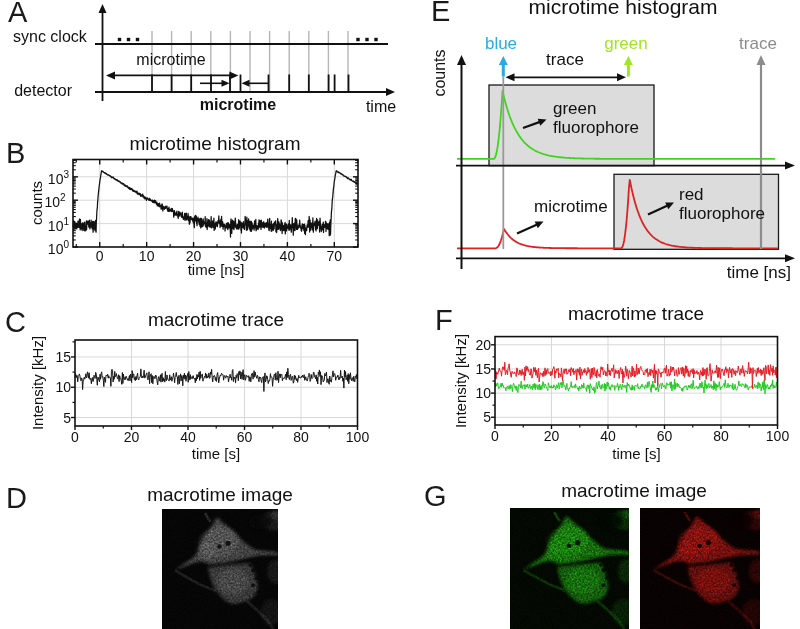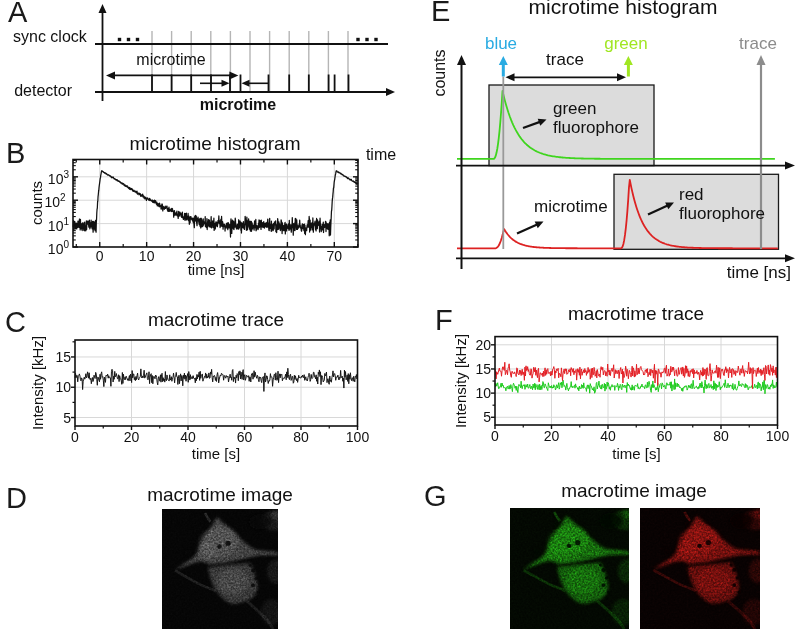--- a/index.html
+++ b/index.html
@@ -29,21 +29,21 @@
   <div class="abs panel-letter" style="left:6px;top:484px;">D</div>
   <div class="abs panel-letter" style="left:431px;top:-3px;">E</div>
   <div class="abs panel-letter" style="left:435px;top:306px;">F</div>
   <div class="abs panel-letter" style="left:424px;top:482px;">G</div>
 
   <div class="abs" style="left:0;top:0;width:420px;height:125px;">
     <div class="abs alab right" style="left:0px;top:28px;width:72px;padding-left:13px;">sync clock</div>
     <div class="abs alab right" style="left:0px;top:82px;width:72px;">detector</div>
     <div class="abs alab center" style="left:171px;top:51px;">microtime</div>
     <div class="abs alab center" style="left:238px;top:96px;font-weight:bold;">microtime</div>
-    <div class="abs alab center" style="left:381px;top:98px;margin-top:48px;">time</div>
+    <div class="abs alab center" style="left:381px;top:98px;">time</div>
     <svg id="svgA" width="420" height="125">
         <line x1="152" y1="31" x2="152" y2="92" stroke="#b5b5b5" stroke-width="1.4"></line>
         <line x1="171.6" y1="31" x2="171.6" y2="92" stroke="#b5b5b5" stroke-width="1.4"></line>
         <line x1="191.2" y1="31" x2="191.2" y2="92" stroke="#b5b5b5" stroke-width="1.4"></line>
         <line x1="210.8" y1="31" x2="210.8" y2="92" stroke="#b5b5b5" stroke-width="1.4"></line>
         <line x1="230.4" y1="31" x2="230.4" y2="92" stroke="#b5b5b5" stroke-width="1.4"></line>
         <line x1="250" y1="31" x2="250" y2="92" stroke="#b5b5b5" stroke-width="1.4"></line>
         <line x1="269.6" y1="31" x2="269.6" y2="92" stroke="#b5b5b5" stroke-width="1.4"></line>
         <line x1="289.20000000000005" y1="31" x2="289.20000000000005" y2="92" stroke="#b5b5b5" stroke-width="1.4"></line>
         <line x1="308.8" y1="31" x2="308.8" y2="92" stroke="#b5b5b5" stroke-width="1.4"></line>

